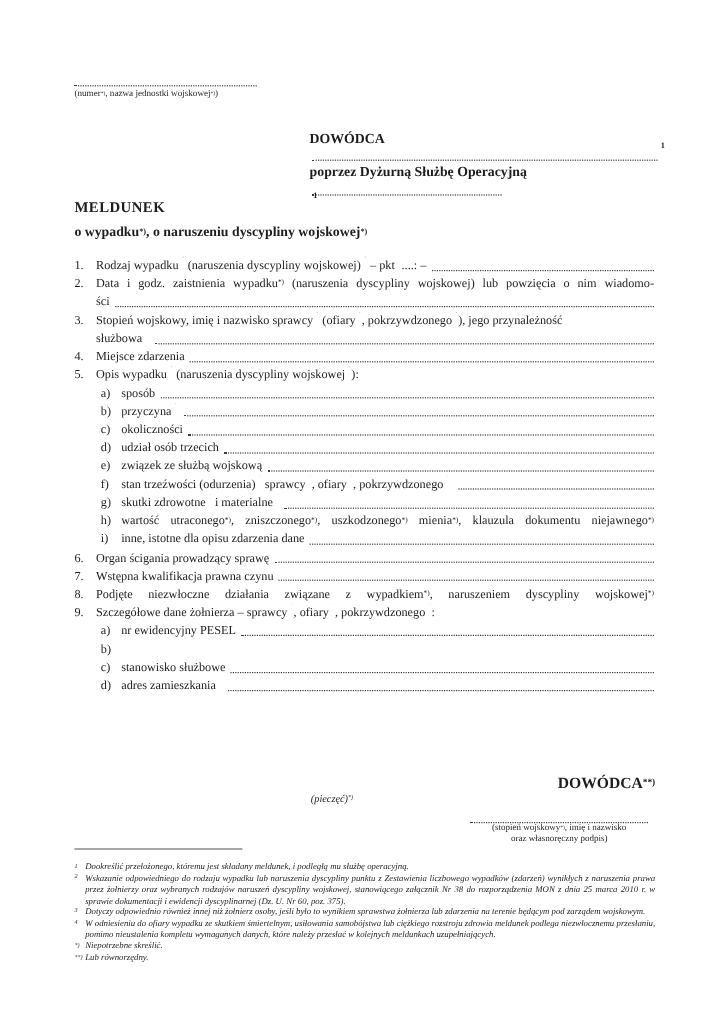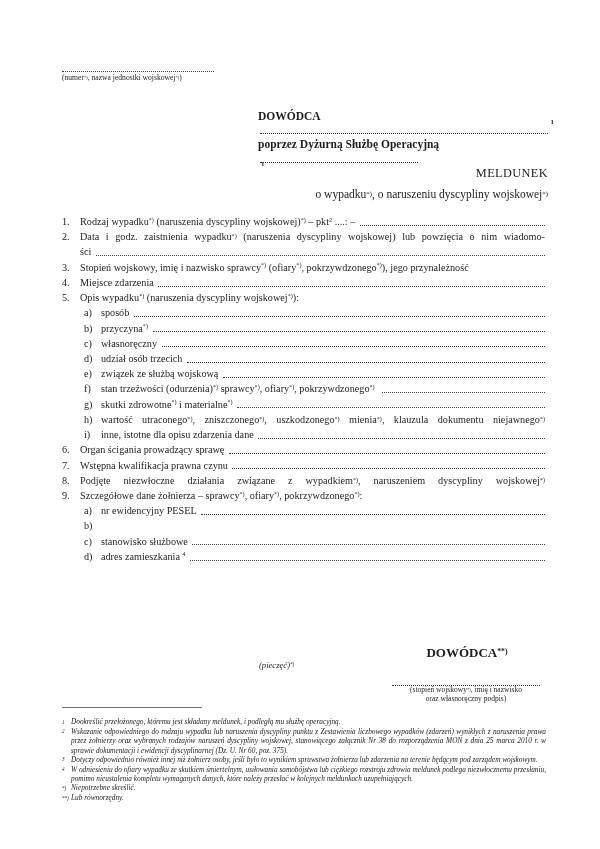--- a/index.html
+++ b/index.html
@@ -19,39 +19,39 @@
   
   #header-address{position:absolute;left:258px;top:109px;width:296px;font-weight:bold;font-size:11.5px;}
   .ha-line{display:flex;align-items:baseline;line-height:15px;}
   .ha-dots{height:11px;}
   .ha-dots .fill::after{bottom:1px;}
   #via-line{margin-top:2px;flex-direction:column;}
   #via-line .fill{max-width:160px;}
   #via-line sup.sp,.ha-dots sup.sp{padding-left:3px;}
 
   
-  #title-block{position:absolute;left:62px;top:166px;width:486px;text-align:right;font-weight:normal;}
+  #title-block{position:absolute;left:62px;top:166px;width:486px;text-align:left;font-weight:bold;}
   .report-title{font-size:12.3px;letter-spacing:0.4px;line-height:14px;}
   .report-subtitle{font-size:11.5px;line-height:14px;margin-top:7px;}
 
   
   #list-block{position:absolute;left:62px;top:214px;width:483px;font-size:10.2px;line-height:15.22px;}
   .row{display:flex;align-items:flex-start;}
   .row .num{flex:0 0 18px;white-space:pre;}
   .row .lab{flex:0 0 17px;white-space:pre;}
   .row.s1{padding-left:22px;}
   .row.c0{padding-left:18px;}
   .row.c1{padding-left:39px;}
-  .line{flex:1 1 auto;display:flex;align-items:center;min-width:0;overflow:hidden;}
+  .line{flex:1 1 auto;display:flex;align-items:flex-start;min-width:0;overflow:hidden;}
   .line span.t{white-space:pre;}
   .line.justline{display:block;text-align:justify;text-align-last:justify;}
   .line.justline span.t{white-space:normal;}
 
   
-  #commander2{position:absolute;left:388px;top:645px;width:158px;text-align:center;font-weight:bold;font-size:13px;line-height:15px;}
+  #commander2{position:absolute;left:388px;top:645px;width:158px;text-align:right;font-weight:bold;font-size:13px;line-height:15px;}
   #stamp{position:absolute;left:259px;top:660px;font-style:italic;font-size:8.6px;}
   #sigblock{position:absolute;left:385px;top:678px;width:162px;text-align:center;}
   .sig-dotline{height:7px;border-bottom:1.6px dotted #3a3a3a;width:148px;margin:0 auto;}
   .sigcap{font-size:7.5px;line-height:8.8px;}
   .sigcap:first-of-type{margin-top:2px;}
 
   
   #fnsep{position:absolute;left:62px;top:707px;width:140px;border-top:1.4px solid #6e6e6e;}
   #footnotes{position:absolute;left:62px;top:717px;width:484px;font-style:italic;font-size:7.3px;line-height:9.35px;}
   .fn{display:flex;align-items:flex-start;}
@@ -120,20 +120,28 @@
         <span class="line">
           <span class="t">Stopień wojskowy, imię i nazwisko sprawcy</span>
           <sup class="sp">*)</sup>
           <span class="t"> (ofiary</span>
           <sup class="sp">*)</sup>
           <span class="t">, pokrzywdzonego</span>
           <sup class="sp">*)</sup>
           <span class="t">), jego przynależność</span>
         </span>
       </div>
+      <div class="row c0">
+        <span class="line">
+          <span class="t">służbowa </span>
+          <sup class="sp">3</sup>
+          <span class="t"> </span>
+          <span class="fill"></span>
+        </span>
+      </div>
       <div class="row i0">
         <span class="num">4.</span>
         <span class="line">
           <span class="t">Miejsce zdarzenia </span>
           <span class="fill"></span>
         </span>
       </div>
       <div class="row i0">
         <span class="num">5.</span>
         <span class="line">
@@ -156,21 +164,21 @@
         <span class="line">
           <span class="t">przyczyna</span>
           <sup class="sp">*)</sup>
           <span class="t"> </span>
           <span class="fill"></span>
         </span>
       </div>
       <div class="row s1">
         <span class="lab">c)</span>
         <span class="line">
-          <span class="t">własnoręczny </span>
+          <span class="t">okoliczności </span>
           <span class="fill"></span>
         </span>
       </div>
       <div class="row s1">
         <span class="lab">d)</span>
         <span class="line">
           <span class="t">udział osób trzecich </span>
           <span class="fill"></span>
         </span>
       </div>

